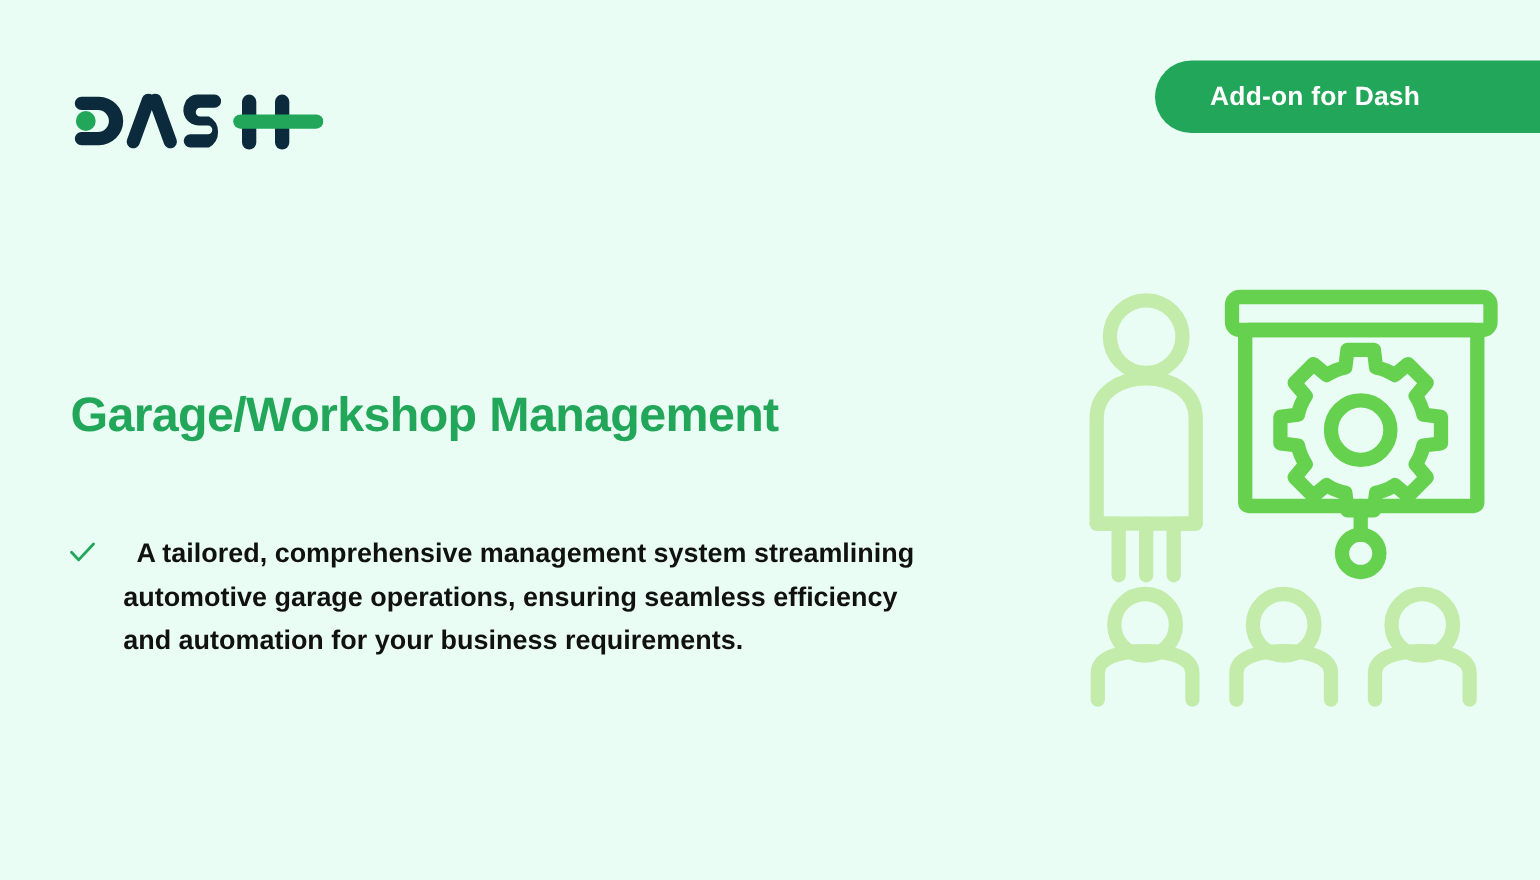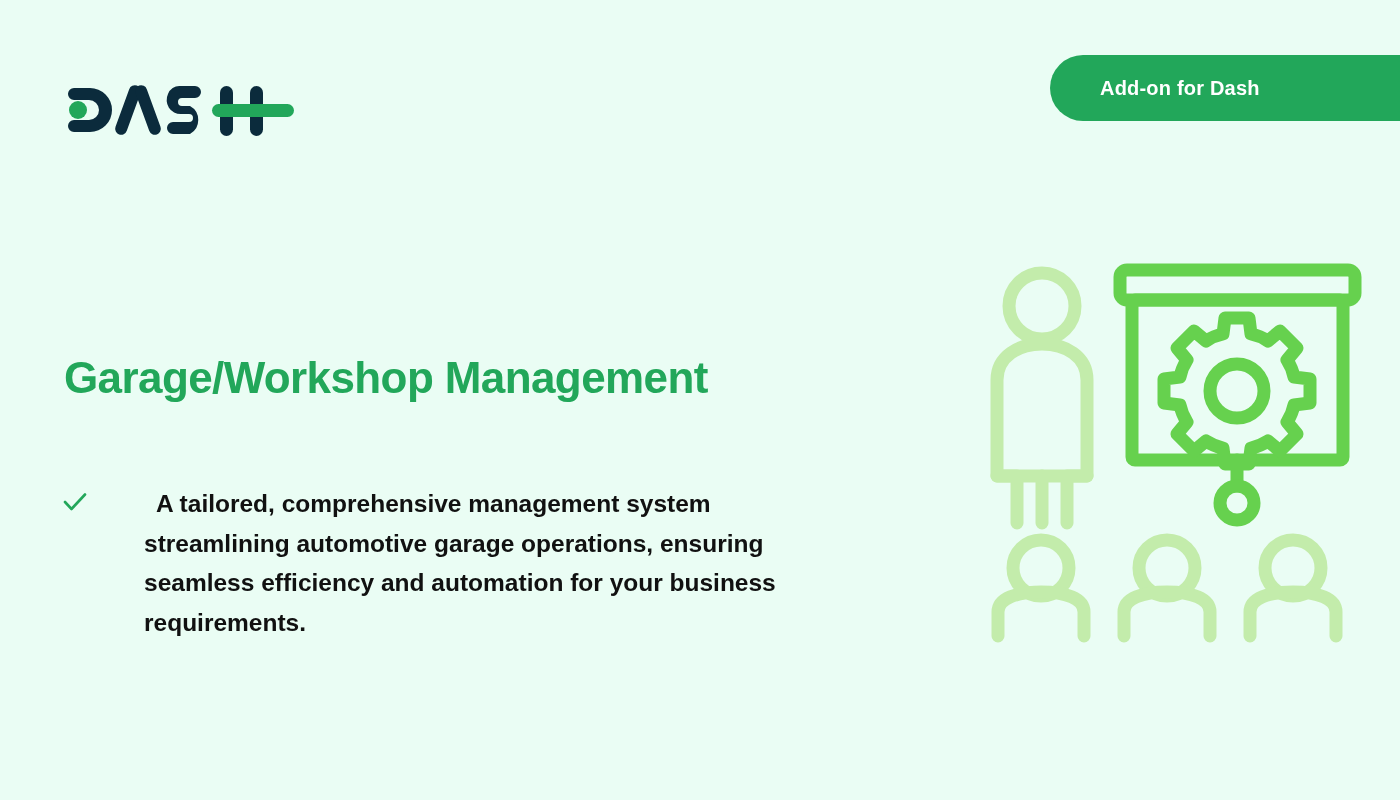--- a/index.html
+++ b/index.html
@@ -41,21 +41,21 @@
     background: #22a75a;
     border-top-left-radius: 33px;
     border-bottom-left-radius: 33px;
     display: flex;
     align-items: center;
     padding-left: 50px;
     box-sizing: border-box;
   }
   .badge-text {
     color: #ffffff;
-    font-size: 20px;
+    font-size: 24px;
     font-weight: bold;
     letter-spacing: 0.2px;
     white-space: nowrap;
   }
 
   
   .headline {
     position: absolute;
     left: 64px;
     top: 354px;
@@ -77,21 +77,21 @@
     display: flex;
     align-items: flex-start;
   }
   .check-icon {
     flex: 0 0 auto;
     width: 26px;
     height: 26px;
     margin-top: 5px;
   }
   .bullet-text {
-    margin-left: 56px;
+    margin-left: 24px;
     color: #111111;
     font-size: 24.5px;
     font-weight: bold;
     line-height: 39.5px;
     max-width: 725px;
     text-indent: 12px;
   }
 
   
   .illustration {

